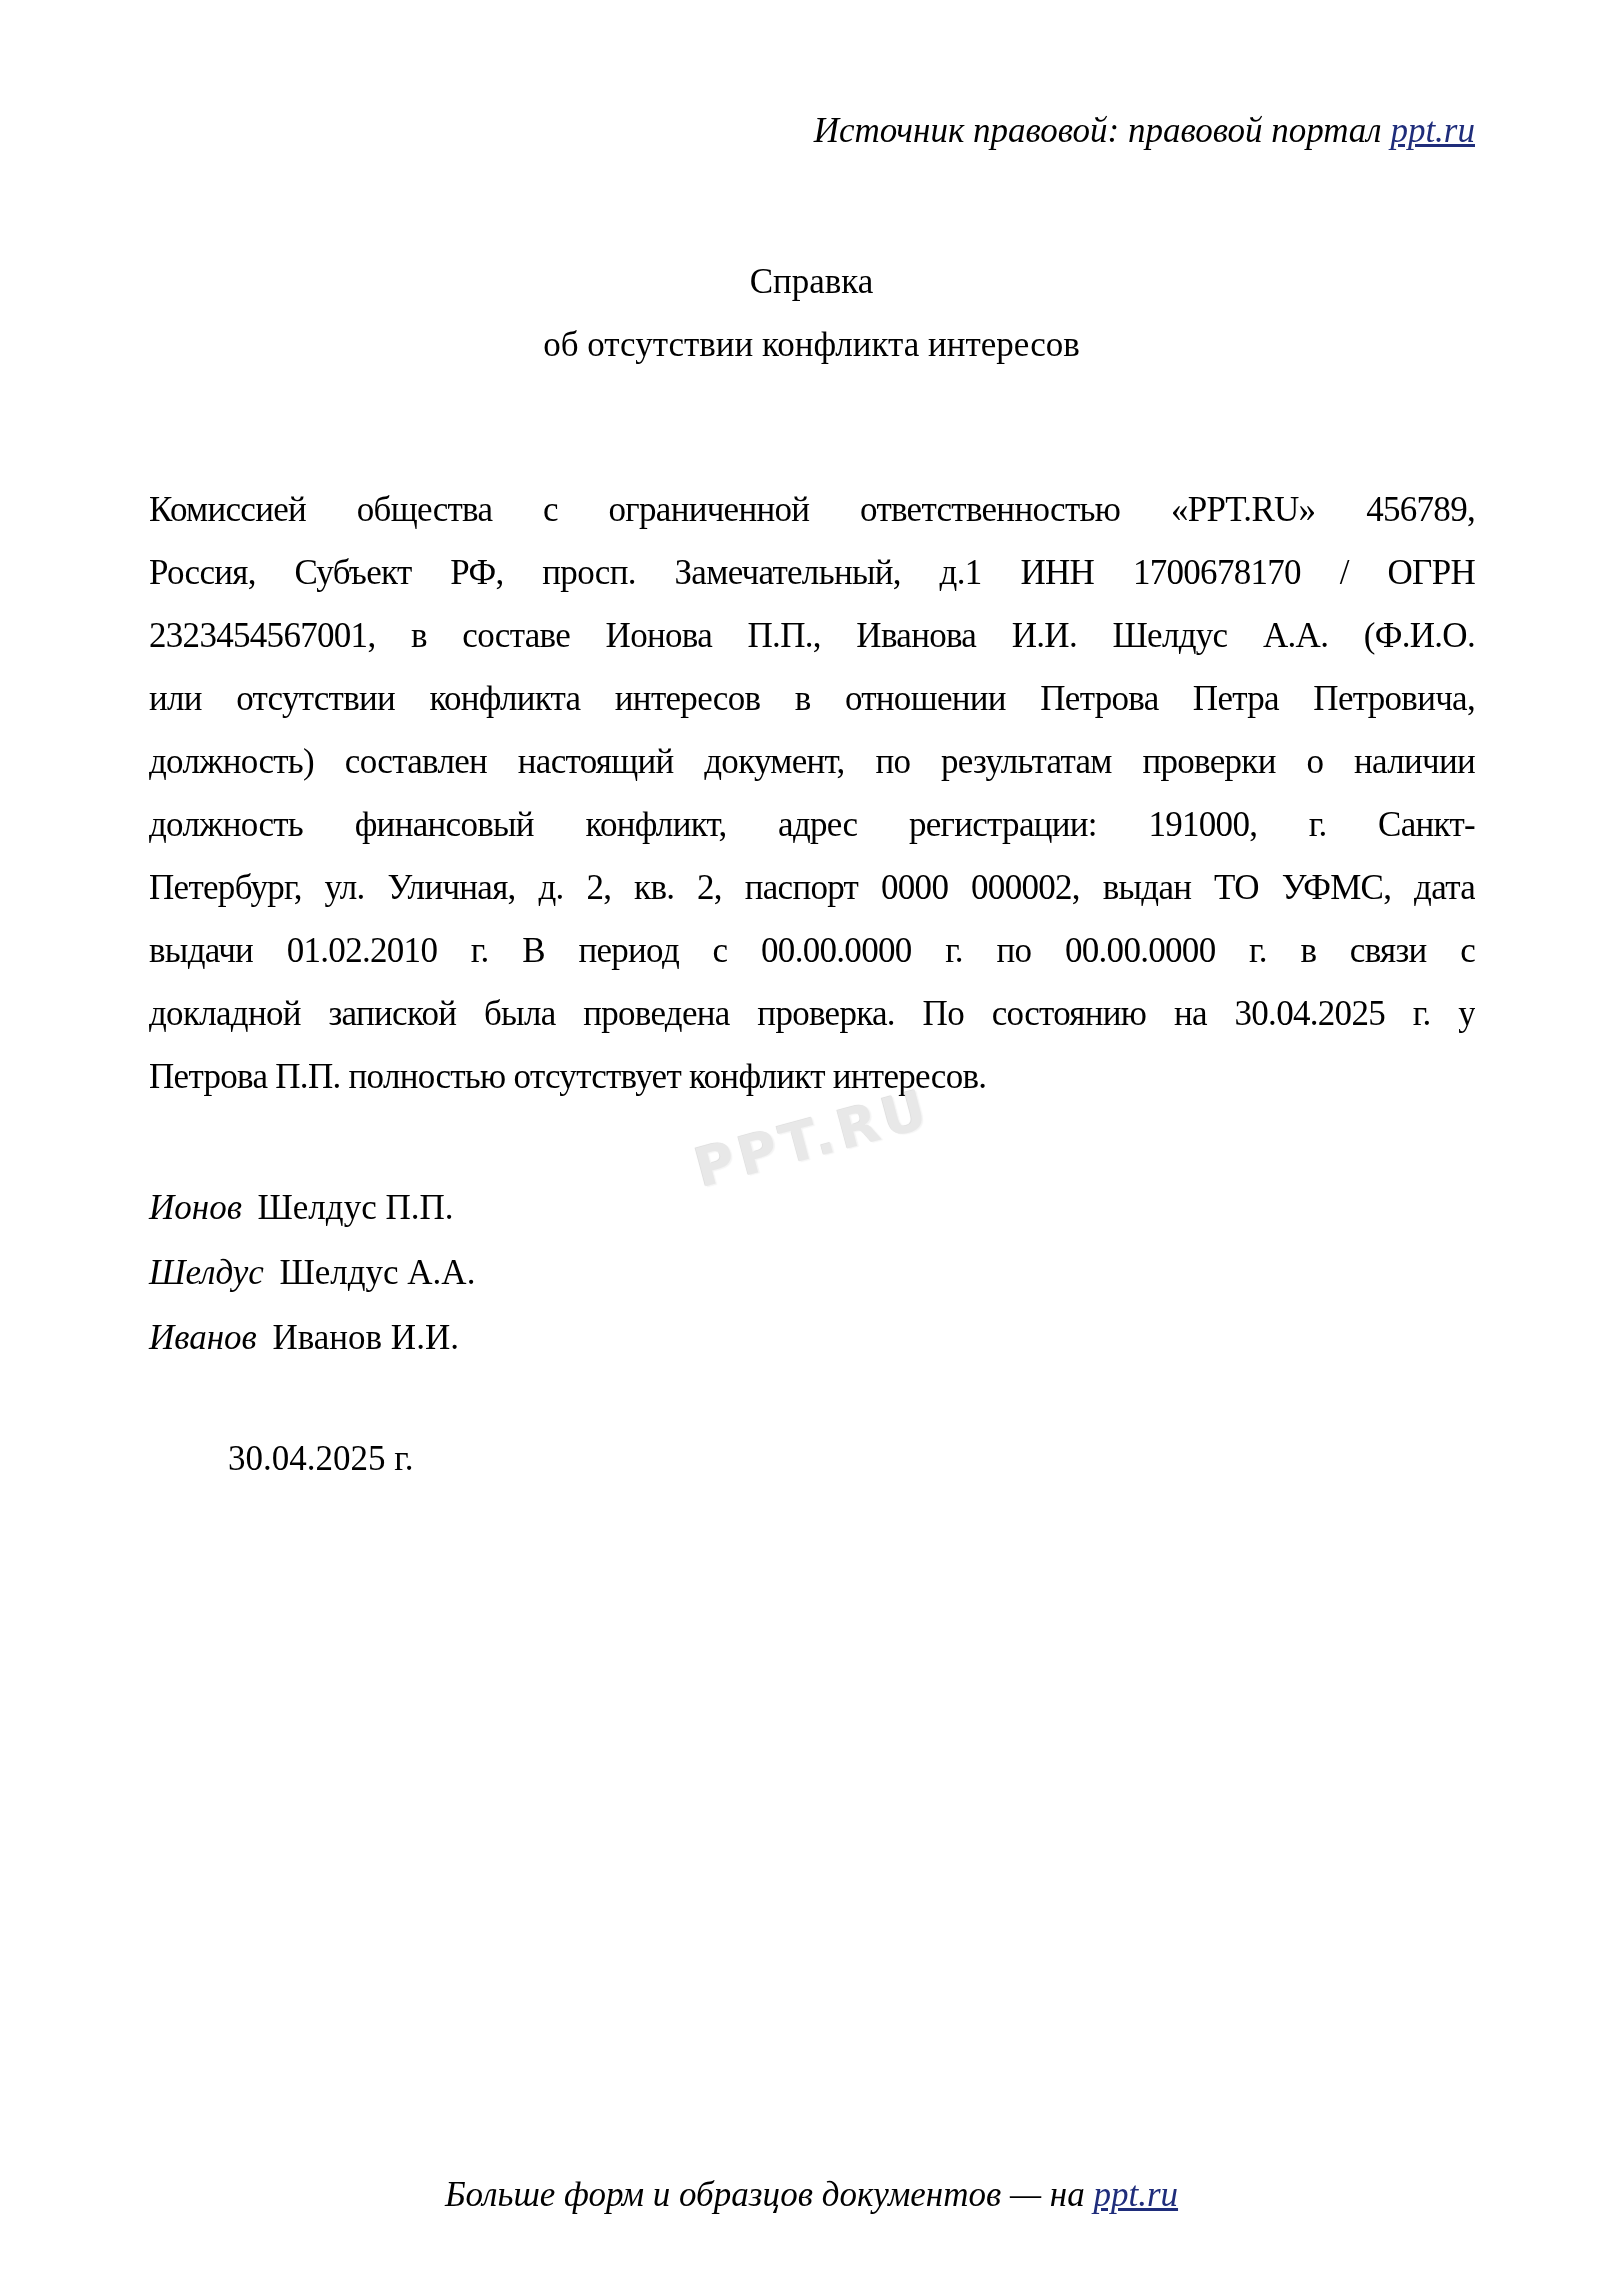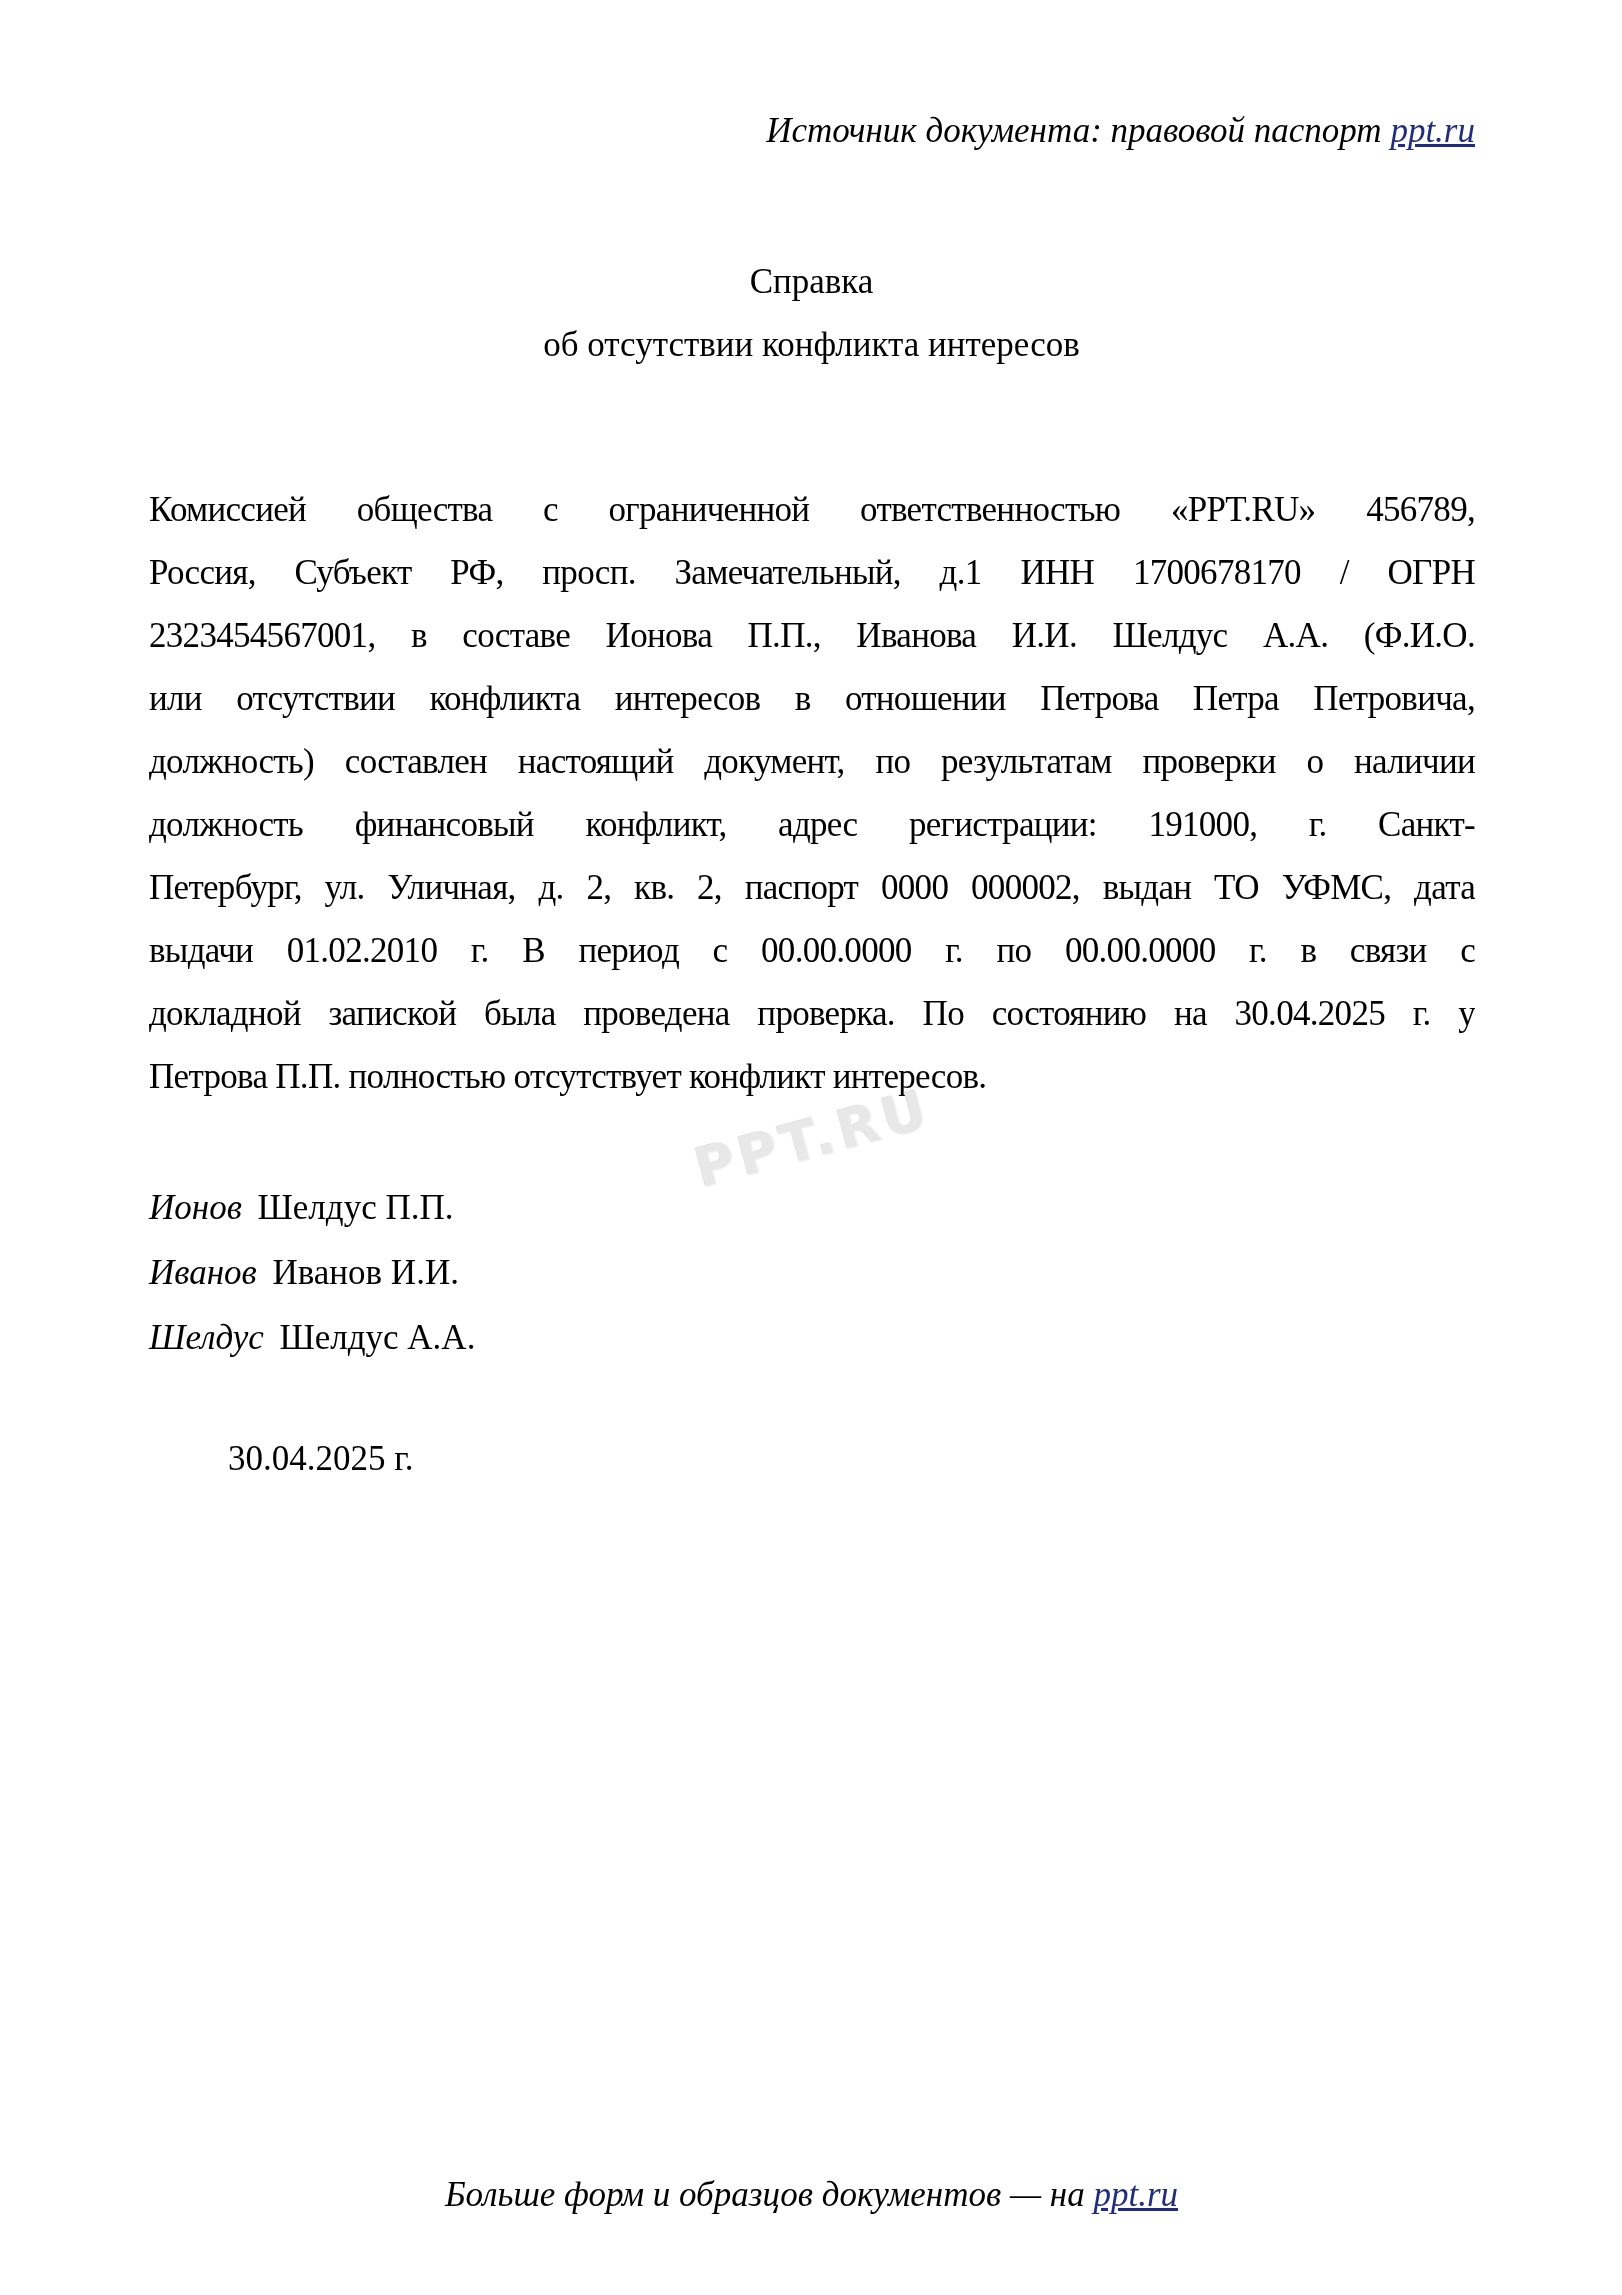--- a/index.html
+++ b/index.html
@@ -103,21 +103,21 @@
     white-space: nowrap;
     margin-top: 40px;
   }
 </style>
 </head>
 <body>
 
 <div class="page">
 
   <div class="source">
-    <span>Источник документа: правовой паспорт </span><a class="doc-link" href="#">ppt.ru</a>
+    <span>Источник правовой: правовой портал </span><a class="doc-link" href="#">ppt.ru</a>
   </div>
 
   <div class="titles">
     <div>Справка</div>
     <div>об отсутствии конфликта интересов</div>
   </div>
 
   <div class="body-text">
     <div class="jline">Комиссией общества с ограниченной ответственностью «PPT.RU» 456789,</div>
     <div class="jline">Россия, Субъект РФ, просп. Замечательный, д.1 ИНН 1700678170 / ОГРН</div>
@@ -131,24 +131,24 @@
     <div class="jline last">Петрова П.П. полностью отсутствует конфликт интересов.</div>
   </div>
 
   <div class="watermark">PPT.RU</div>
 
   <div class="signatures">
     <div>
       <span class="sig-hand">Ионов</span><span>Шелдус П.П.</span>
     </div>
     <div>
-      <span class="sig-hand">Иванов</span><span>Иванов И.И.</span>
+      <span class="sig-hand">Шелдус</span><span>Шелдус А.А.</span>
     </div>
     <div>
-      <span class="sig-hand">Шелдус</span><span>Шелдус А.А.</span>
+      <span class="sig-hand">Иванов</span><span>Иванов И.И.</span>
     </div>
   </div>
 
   <div class="date-line">30.04.2025 г.</div>
 
   <div class="footer">
     <span>Больше форм и образцов документов — на </span><a class="doc-link" href="#">ppt.ru</a>
   </div>
 
 </div>

